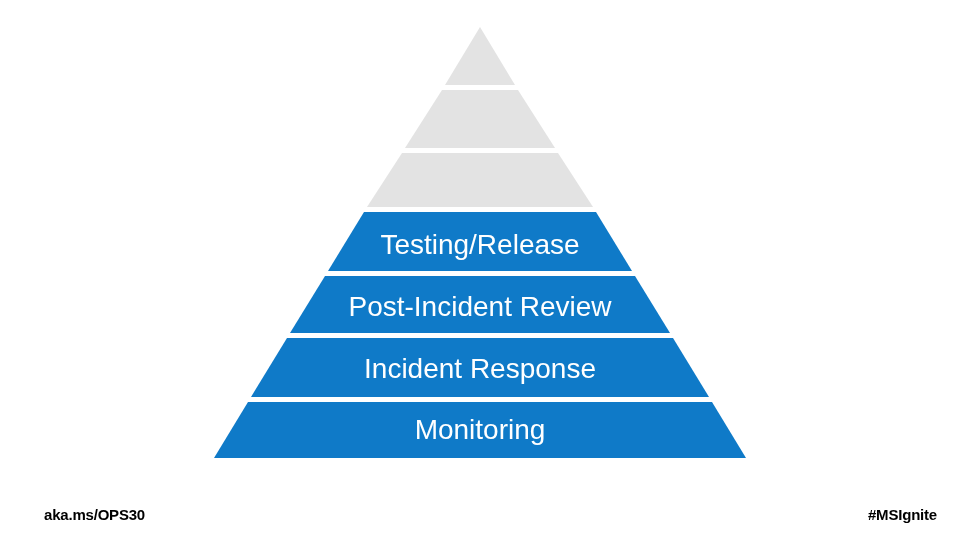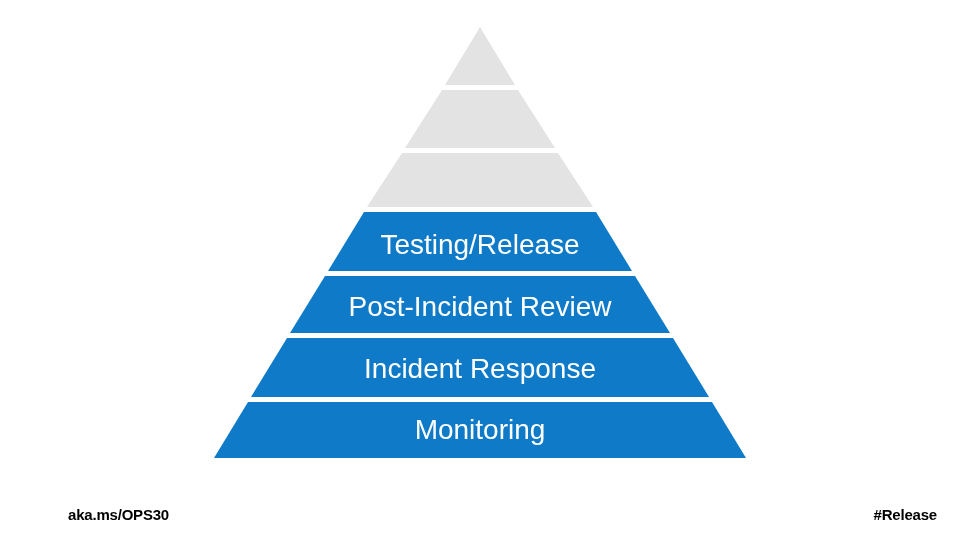--- a/index.html
+++ b/index.html
@@ -57,21 +57,21 @@
   .footer-text {
     position: absolute;
     bottom: 17px;
     font-family: "Liberation Sans", sans-serif;
     font-size: 15px;
     font-weight: bold;
     color: #000000;
     letter-spacing: -0.2px;
     white-space: nowrap;
   }
-  #footer-left  { left: 44px; margin-left: 24px; }
+  #footer-left  { left: 44px; }
   #footer-right { right: 23px; }
 </style>
 </head>
 <body>
 
 <div id="slide">
 
   <div id="pyramid-diagram">
     <svg id="pyramid-svg" viewBox="0 0 960 480" xmlns="http://www.w3.org/2000/svg">
 
@@ -99,16 +99,16 @@
       <g>
         <polygon class="layer-shape" points="248,402 712,402 746,458 214,458" fill="#0F7AC8"></polygon>
         <text class="layer-label" x="480" y="432">Monitoring</text>
       </g>
 
     </svg>
   </div>
 
   <div id="footer">
     <div id="footer-left" class="footer-text">aka.ms/OPS30</div>
-    <div id="footer-right" class="footer-text">#Release</div>
+    <div id="footer-right" class="footer-text">#MSIgnite</div>
   </div>
 
 </div>
 
 </body></html>

